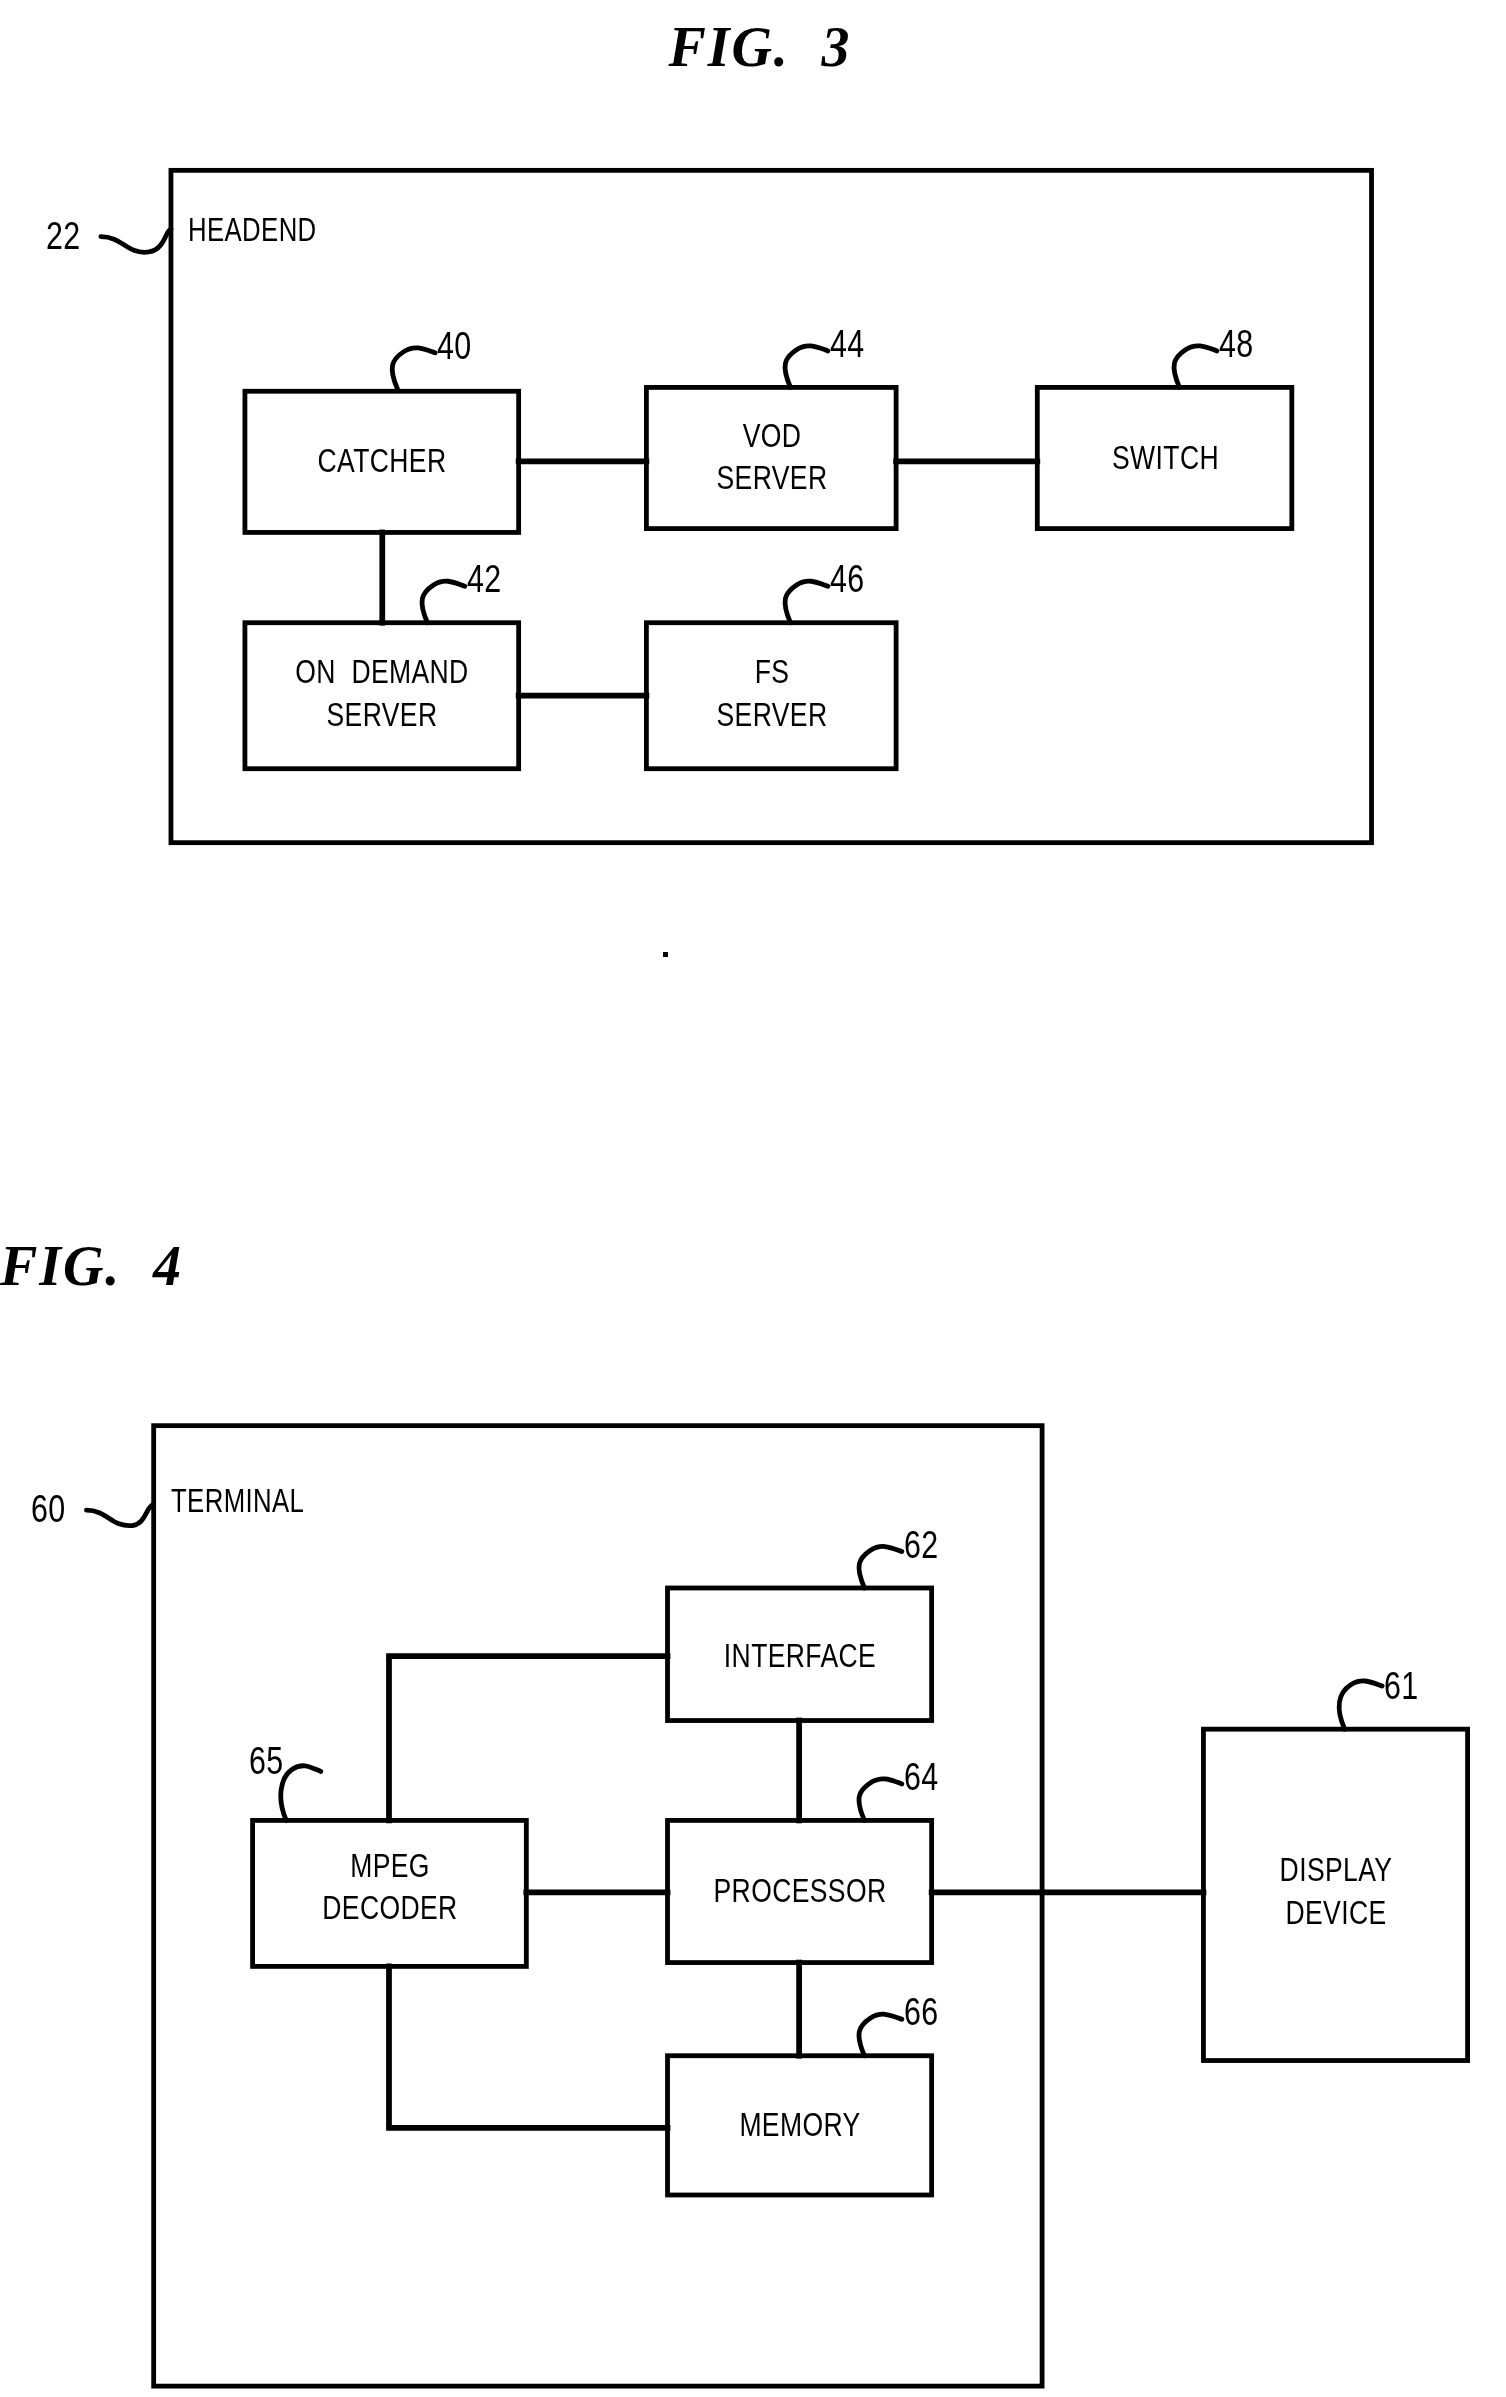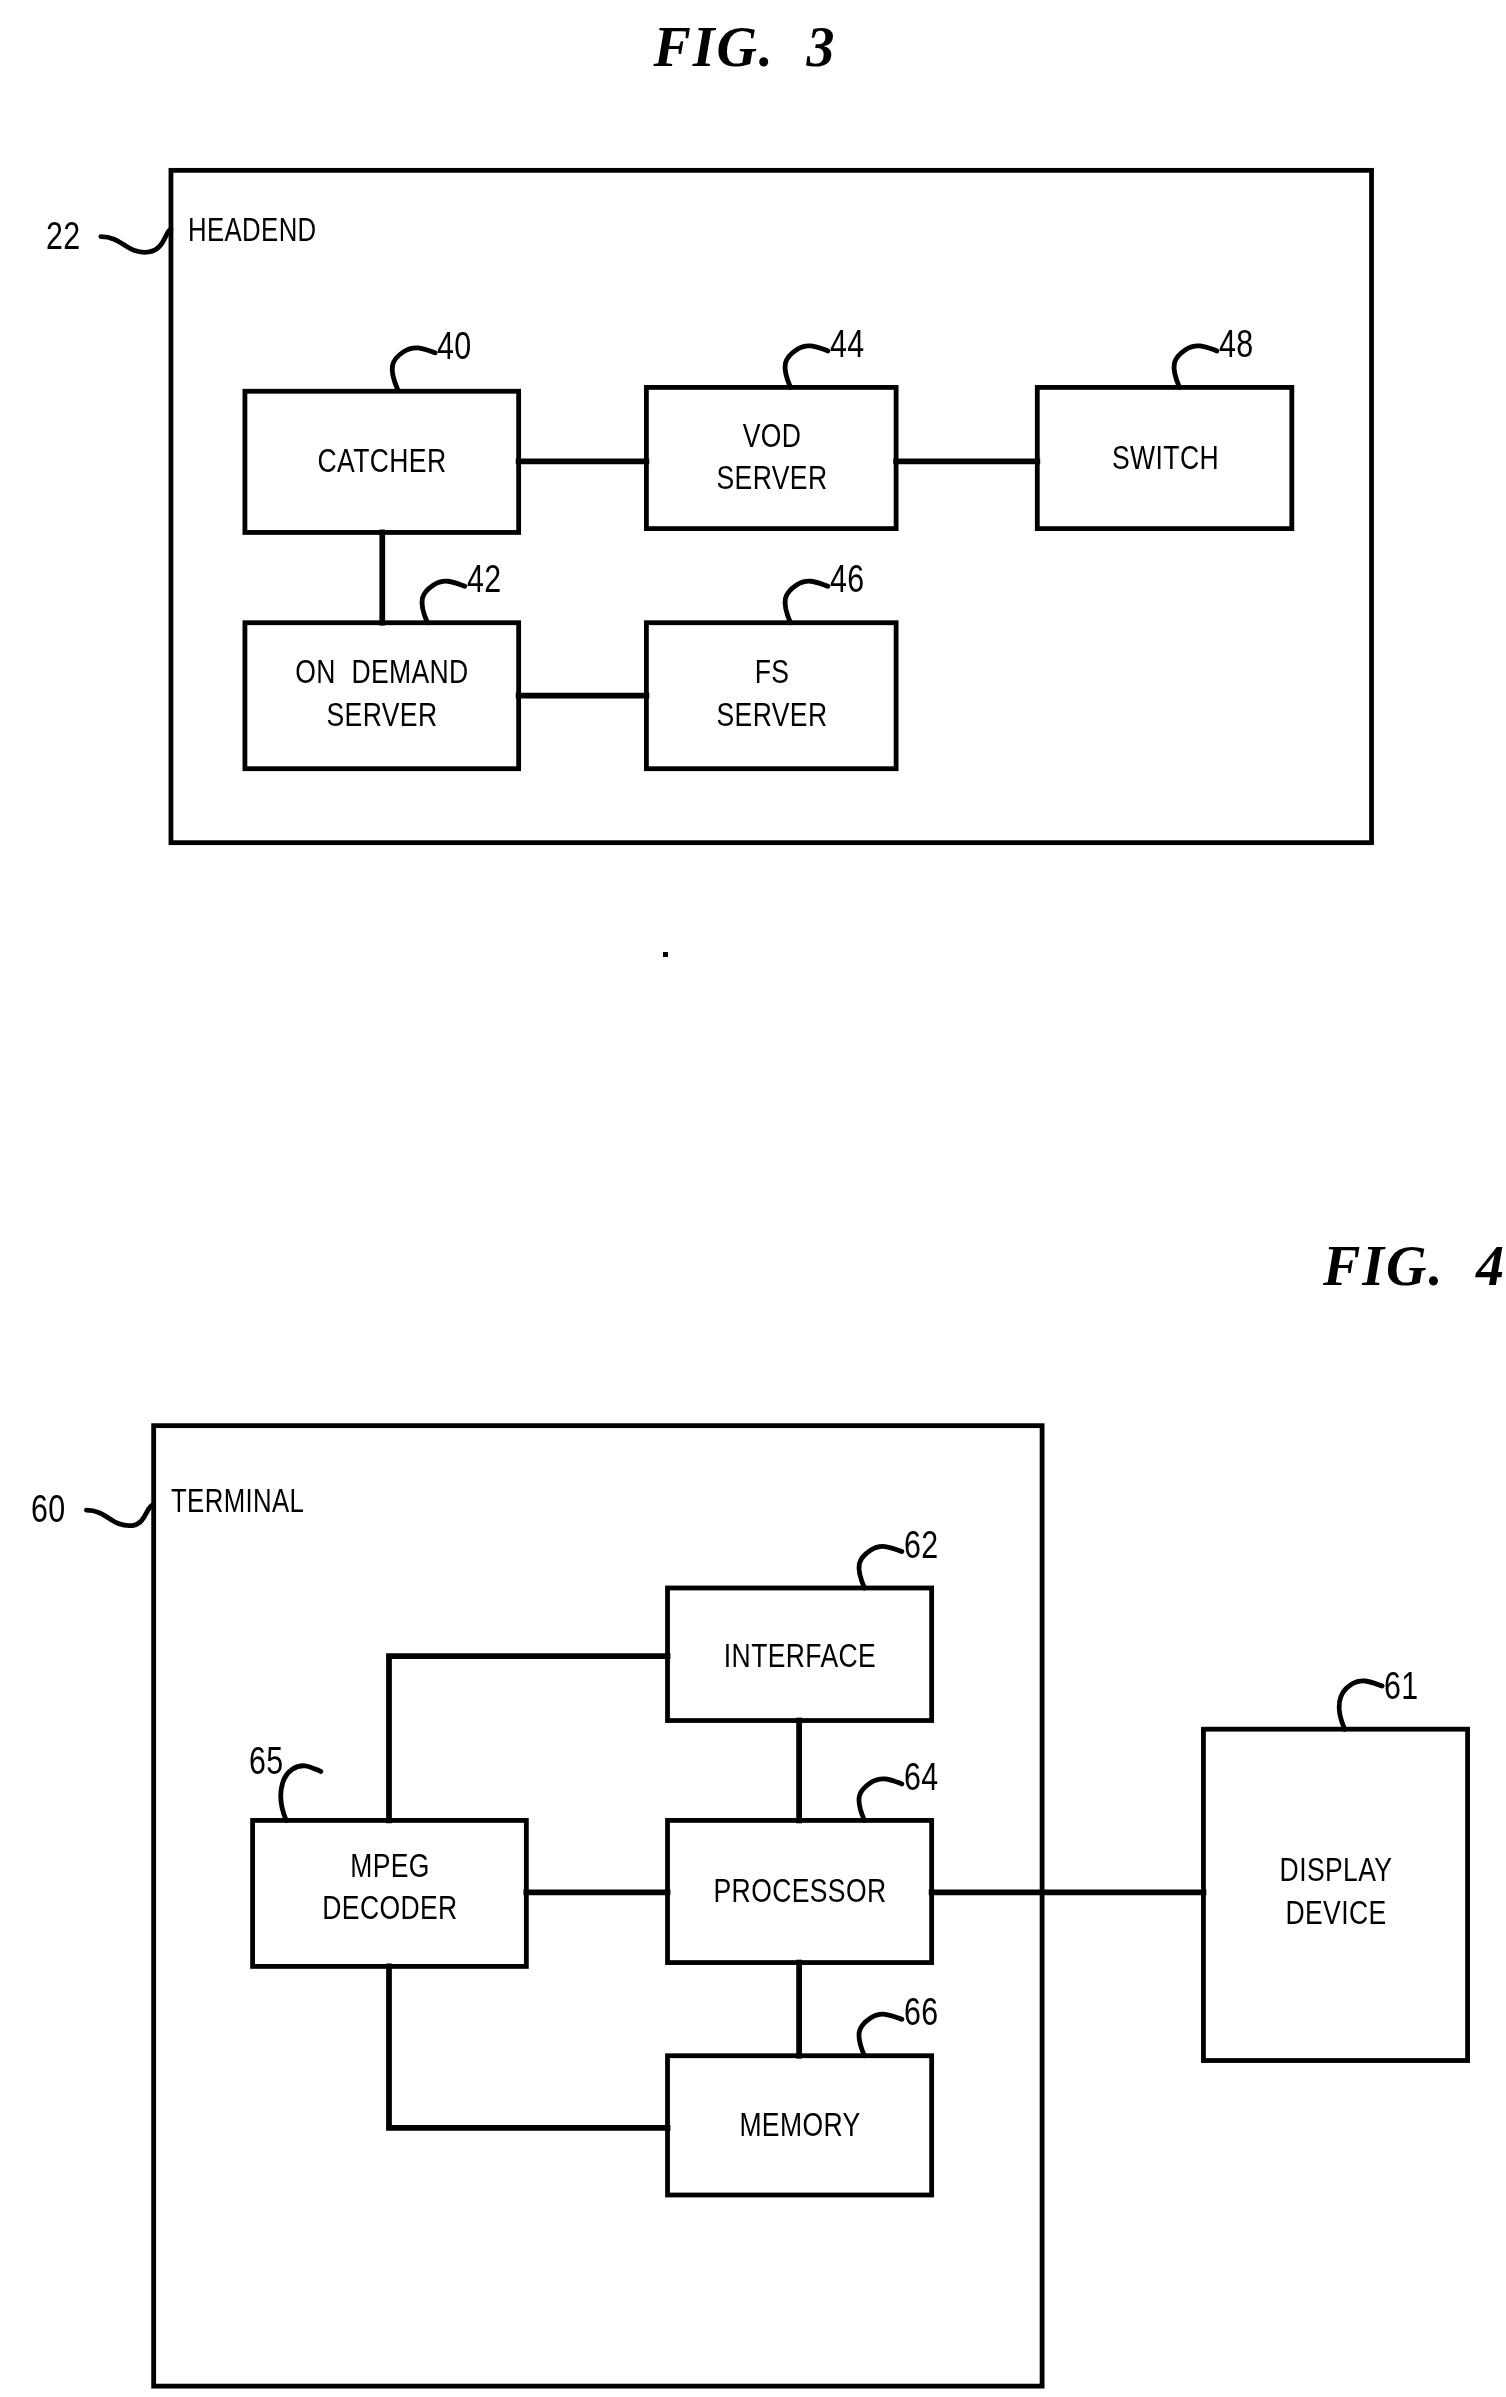--- a/index.html
+++ b/index.html
@@ -18,22 +18,22 @@
   .fig-title {
     position: absolute;
     font-family: "Liberation Serif", serif;
     font-style: italic;
     font-weight: 700;
     font-size: 56px;
     letter-spacing: 1.9px;
     color: #000000;
     white-space: pre;
   }
-  #fig3-title { left: 0; top: 15.4px; width: 1490px; text-align: center; }
-  #fig4-title { left: 0; top: 1234px; width: 1506px; text-align: right; }
+  #fig3-title { left: 15px; top: 15.4px; width: 1490px; text-align: center; }
+  #fig4-title { left: 0; top: 1234px; width: 1506px; text-align: left; }
 
   
   .fig-canvas {
     position: absolute;
     left: 0;
     top: 0;
     width: 1506px;
     height: 2398px;
     pointer-events: none;
   }

